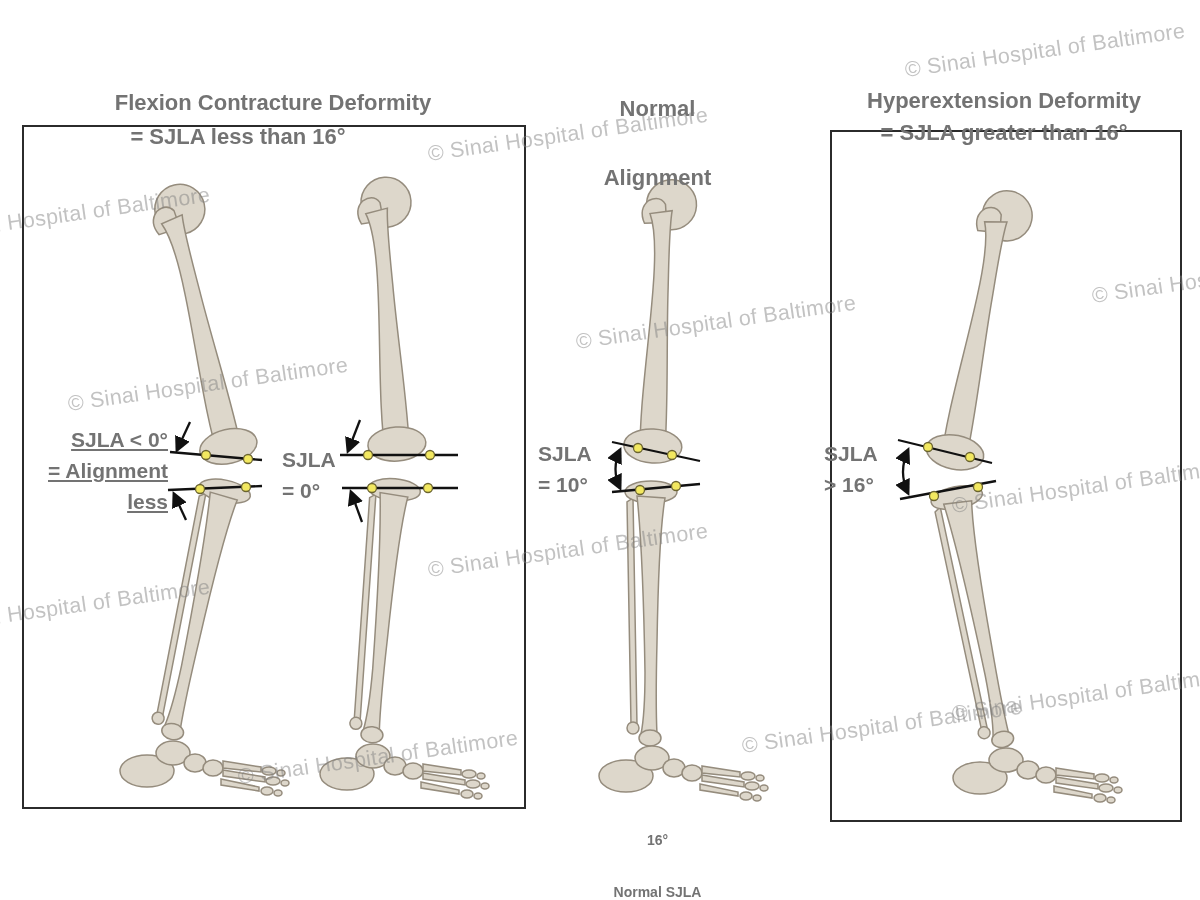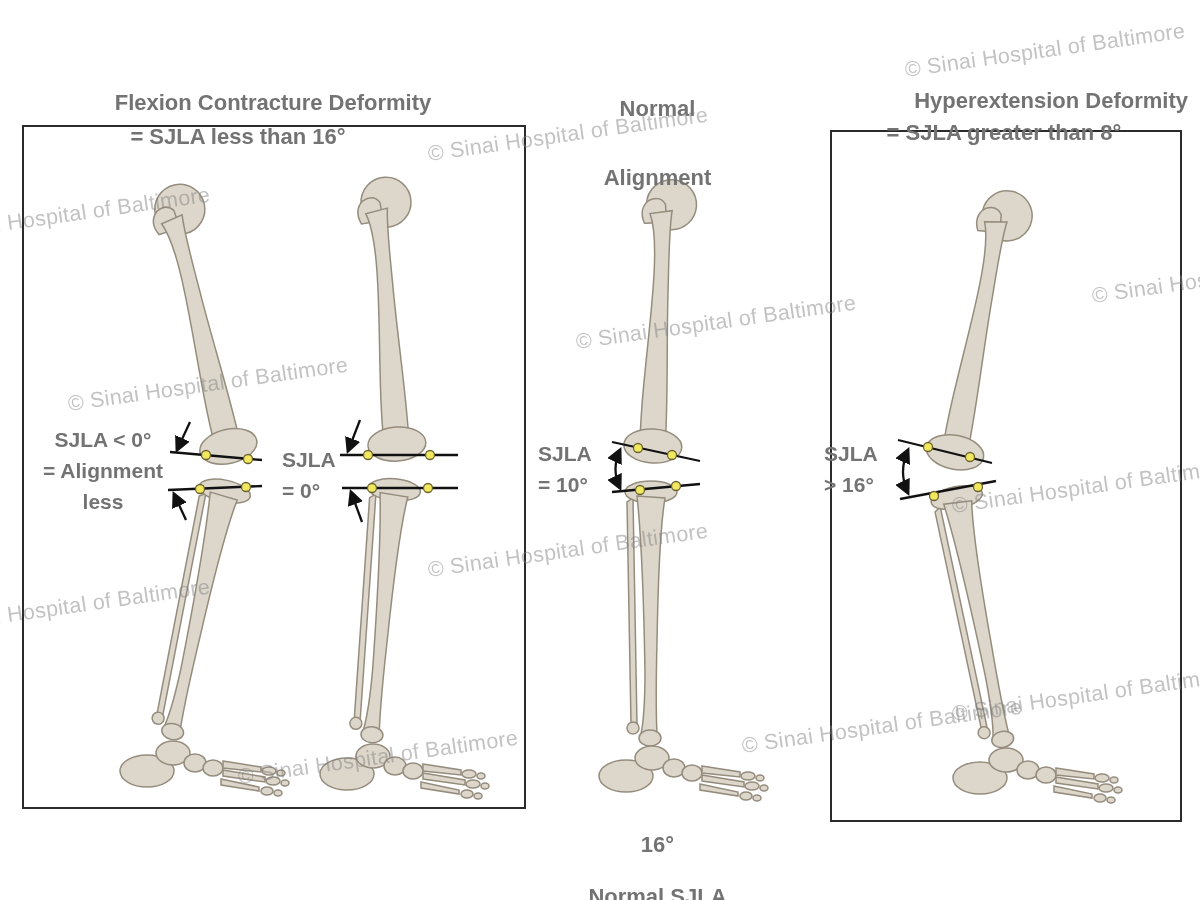--- a/index.html
+++ b/index.html
@@ -6,21 +6,21 @@
   body{
     width:1200px;height:900px;position:relative;overflow:hidden;
     background:#ffffff;font-family:"Liberation Sans",sans-serif;
   }
   .panel-box{
     position:absolute;border:2px solid #2b2b2b;background:transparent;
   }
   .txt{position:absolute;color:#737373;font-weight:bold;}
   .title{font-size:22px;text-align:center;}
   .label{font-size:21px;line-height:31px;}
-  .caption{font-size:22px;text-align:center;}
+  .caption{font-size:14px;text-align:center;}
   .watermark{
     position:absolute;white-space:nowrap;font-size:21.5px;font-weight:400;
     color:rgba(128,128,128,0.48);transform:rotate(-8deg);transform-origin:0 50%;
     letter-spacing:.3px;pointer-events:none;
   }
   svg{position:absolute;left:0;top:0;}
 </style>
 </head>
 <body>
 
@@ -135,24 +135,24 @@
 
 <div class="panel-box" style="left:22px;top:125px;width:500px;height:680px;"></div>
 <div class="panel-box" style="left:830px;top:130px;width:348px;height:688px;"></div>
 
 <div class="txt title" style="left:22px;top:90px;width:502px;">Flexion Contracture Deformity</div>
 <div class="txt title" style="left:22px;top:124px;width:432px;">= SJLA less than 16°</div>
 
 <div class="txt title" style="left:565px;top:96px;width:185px;">Normal</div>
 <div class="txt title" style="left:565px;top:127px;width:185px;margin-top:38px;">Alignment</div>
 
-<div class="txt title" style="left:820px;top:88px;width:368px;text-align:right;">Hyperextension Deformity</div>
-<div class="txt title" style="left:820px;top:120px;width:368px;">= SJLA greater than 8°</div>
+<div class="txt title" style="left:820px;top:88px;width:368px;">Hyperextension Deformity</div>
+<div class="txt title" style="left:820px;top:120px;width:368px;">= SJLA greater than 16°</div>
 
-<div class="txt label" style="left:38px;top:424px;width:130px;text-align:center;">
+<div class="txt label" style="left:38px;top:424px;width:130px;text-align:right;text-decoration:underline;">
   <div>SJLA &lt; 0°</div>
   <div>= Alignment</div>
   <div>less</div>
 </div>
 
 <div class="txt label" style="left:282px;top:444px;width:70px;text-align:left;">
   <div>SJLA</div>
   <div>= 0°</div>
 </div>
 

